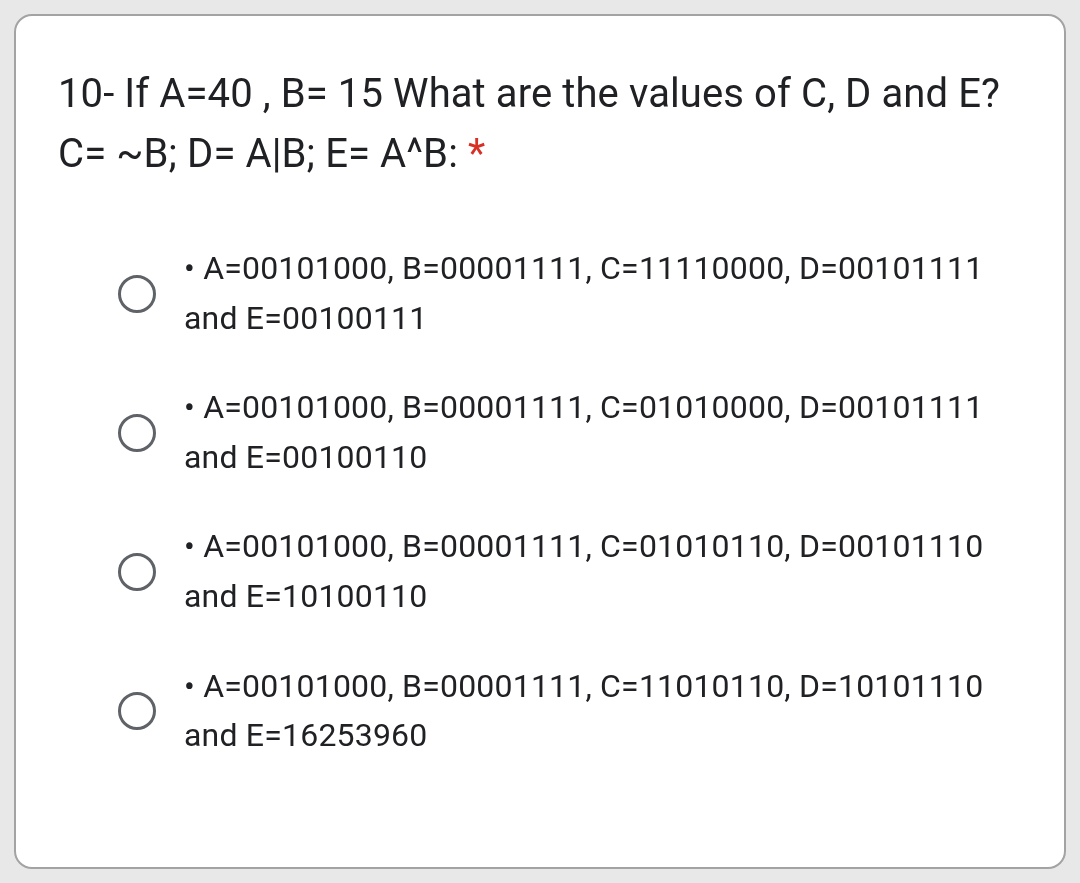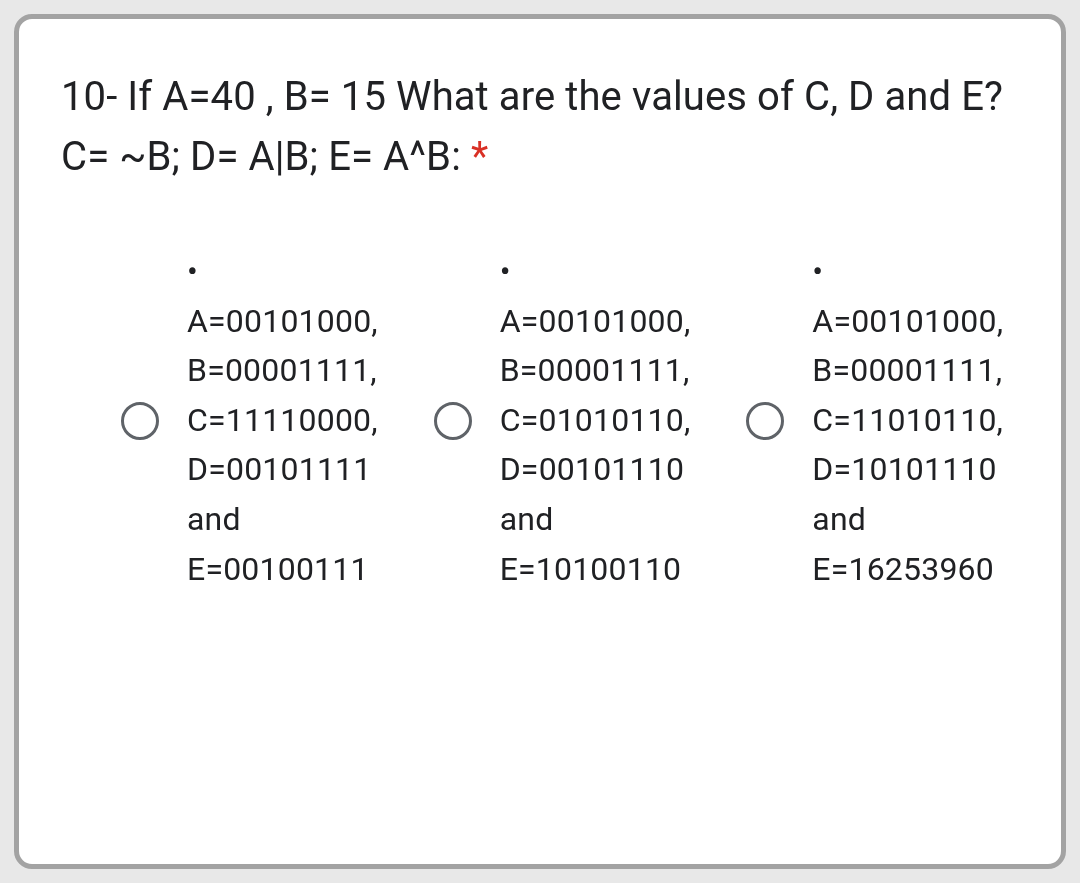--- a/index.html
+++ b/index.html
@@ -12,36 +12,36 @@
     align-items: center;
     justify-content: center;
     padding: 14px;
   }
   .card {
     background: #fff;
     border-radius: 18px;
     width: 100%;
     height: 100%;
     padding: 48px 42px;
-    border: 5px solid #a3a3a3;
+    border: 2px solid #a3a3a3;
   }
   .question {
     font-size: 40px;
     color: #202124;
     line-height: 1.5;
     letter-spacing: 0.1px;
     font-weight: 400;
     margin-bottom: 60px;
   }
   .required {
     color: #d93025;
   }
   .options {
     display: flex;
-    flex-direction: row;
+    flex-direction: column;
     gap: 40px;
     padding-left: 60px;
   }
   .option {
     display: flex;
     align-items: center;
     gap: 28px;
     cursor: pointer;
   }
   .radio {
@@ -68,20 +68,24 @@
     <span class="required">*</span>
   </div>
 
   <div class="options">
 
     <label class="option">
       <span class="radio"></span>
       <span class="option-text">• A=00101000, B=00001111, C=11110000, D=00101111 and E=00100111</span>
     </label>
 
+    <label class="option">
+      <span class="radio"></span>
+      <span class="option-text">• A=00101000, B=00001111, C=01010000, D=00101111 and E=00100110</span>
+    </label>
 
     <label class="option">
       <span class="radio"></span>
       <span class="option-text">• A=00101000, B=00001111, C=01010110, D=00101110 and E=10100110</span>
     </label>
 
     <label class="option">
       <span class="radio"></span>
       <span class="option-text">• A=00101000, B=00001111, C=11010110, D=10101110 and E=16253960</span>
     </label>

